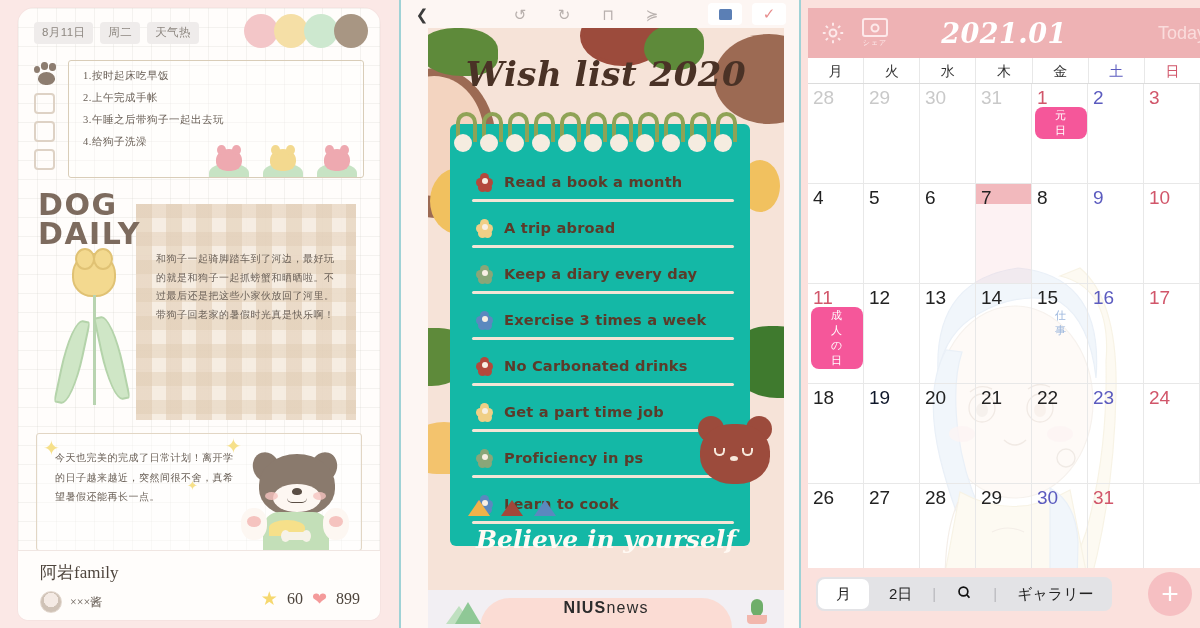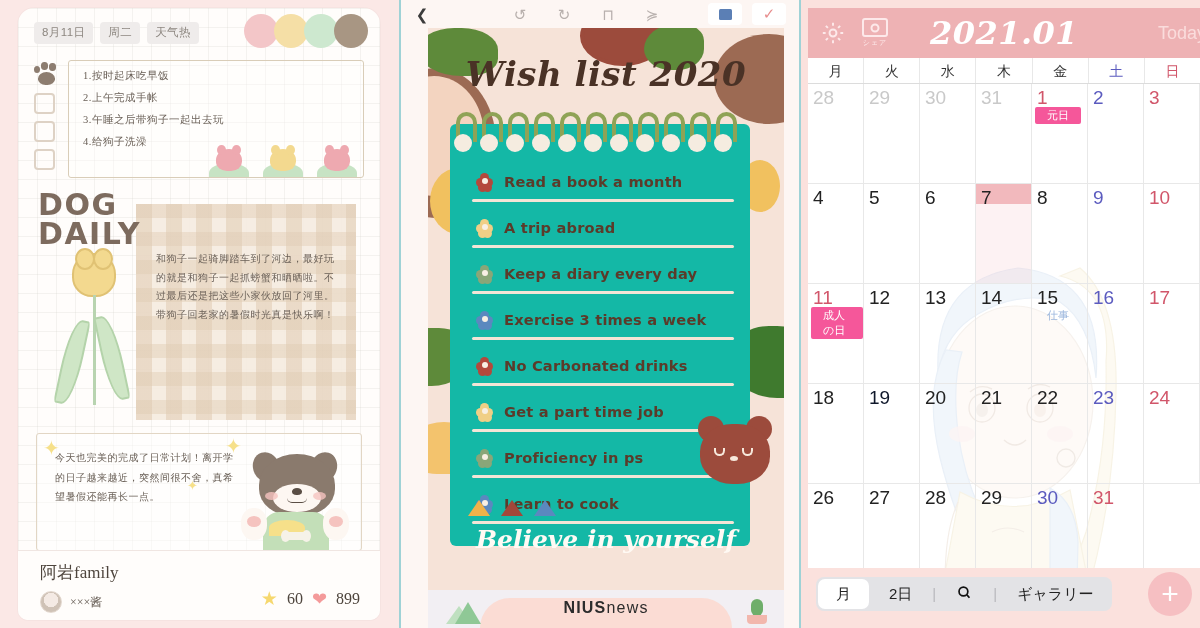--- a/index.html
+++ b/index.html
@@ -169,29 +169,29 @@
   
   .panel3 { position: relative; width: 400px; height: 628px; background: #fbe1dd; }
   .p3-card { position: absolute; left: 8px; top: 8px; width: 392px; height: 612px; background: #fff; overflow: hidden; }
   .p3-head { height: 50px; background: #eeb2b4; display: flex; align-items: center; position: relative; }
   .gear { width: 26px; height: 26px; margin-left: 12px; position: relative; }
   .cam { width: 30px; margin-left: 14px; text-align: center; color: #fde9ea; }
   .cam .cbody { width: 26px; height: 19px; border: 2.2px solid #fde9ea; border-radius: 3px; margin: 0 auto; position: relative; }
   .cam .clens { position: absolute; left: 50%; top: 50%; transform: translate(-50%,-50%); width: 9px; height: 9px; border: 2px solid #fde9ea; border-radius: 50%; }
   .cam .clabel { font-size: 7px; letter-spacing: 1px; margin-top: 1px; }
   .p3-title { position: absolute; left: 0; right: 0; text-align: center; font-family: "DejaVu Serif", serif;
-              font-style: italic; font-weight: 700; font-size: 32px; color: #fff; letter-spacing: .5px; }
+              font-style: italic; font-weight: 700; font-size: 27px; color: #fff; letter-spacing: .5px; }
   .p3-today { position: absolute; right: -6px; font-size: 18px; color: #fadcdc; font-family: "Liberation Sans", sans-serif; }
   .p3-dow { display: flex; height: 26px; border-bottom: 1px solid #dcdcdc; }
   .p3-dow div { flex: 1; text-align: center; font-size: 14px; color: #333; line-height: 26px; border-right: 1px solid #e8e8e8; }
   .p3-dow div:last-child { border-right: none; }
   .p3-grid { display: flex; flex-wrap: wrap; position: relative; z-index: 3; }
   .cell { width: 14.2857%; height: 100px; border-right: 1px solid #e8e8e8; border-bottom: 1px solid #e8e8e8; position: relative; }
   .cell .dn { position: absolute; left: 5px; top: 3px; font-size: 19px; }
-  .cell .ev { position: absolute; left: 3px; top: 23px; font-size: 11px; padding: 1px 12px; border-radius: 2px; }
+  .cell .ev { position: absolute; left: 3px; top: 23px; font-size: 11px; padding: 1px 20px; border-radius: 8px; }
   .ev-pink { background: #f5579a; color: #fff; }
   .ev-plain { color: #9bb6dd; }
   .today-bar { position: absolute; left: 0; right: 0; top: 0; height: 20px; background: #f2b9bd; }
   .today-cell-bg { position: absolute; inset: 0; background: rgba(242,185,189,.18); }
   .p3-illus { position: absolute; left: 92px; top: 118px; width: 230px; height: 420px; z-index: 2; opacity: .38; }
   .p3-foot { position: absolute; left: 0; right: 0; bottom: 0; height: 52px; background: #fbe1dd; display: flex; align-items: center; z-index: 6; }
   .seg { margin-left: 8px; height: 34px; background: #e3e3e6; border-radius: 8px; display: flex; align-items: center; overflow: hidden; }
   .seg > div { padding: 0 18px; font-size: 15px; color: #222; line-height: 34px; position: relative; }
   .seg > div.active { background: #fff; border-radius: 7px; margin: 2px; line-height: 30px; }
   .seg .sep { padding: 0 2px; color: #b9b9bd; }

